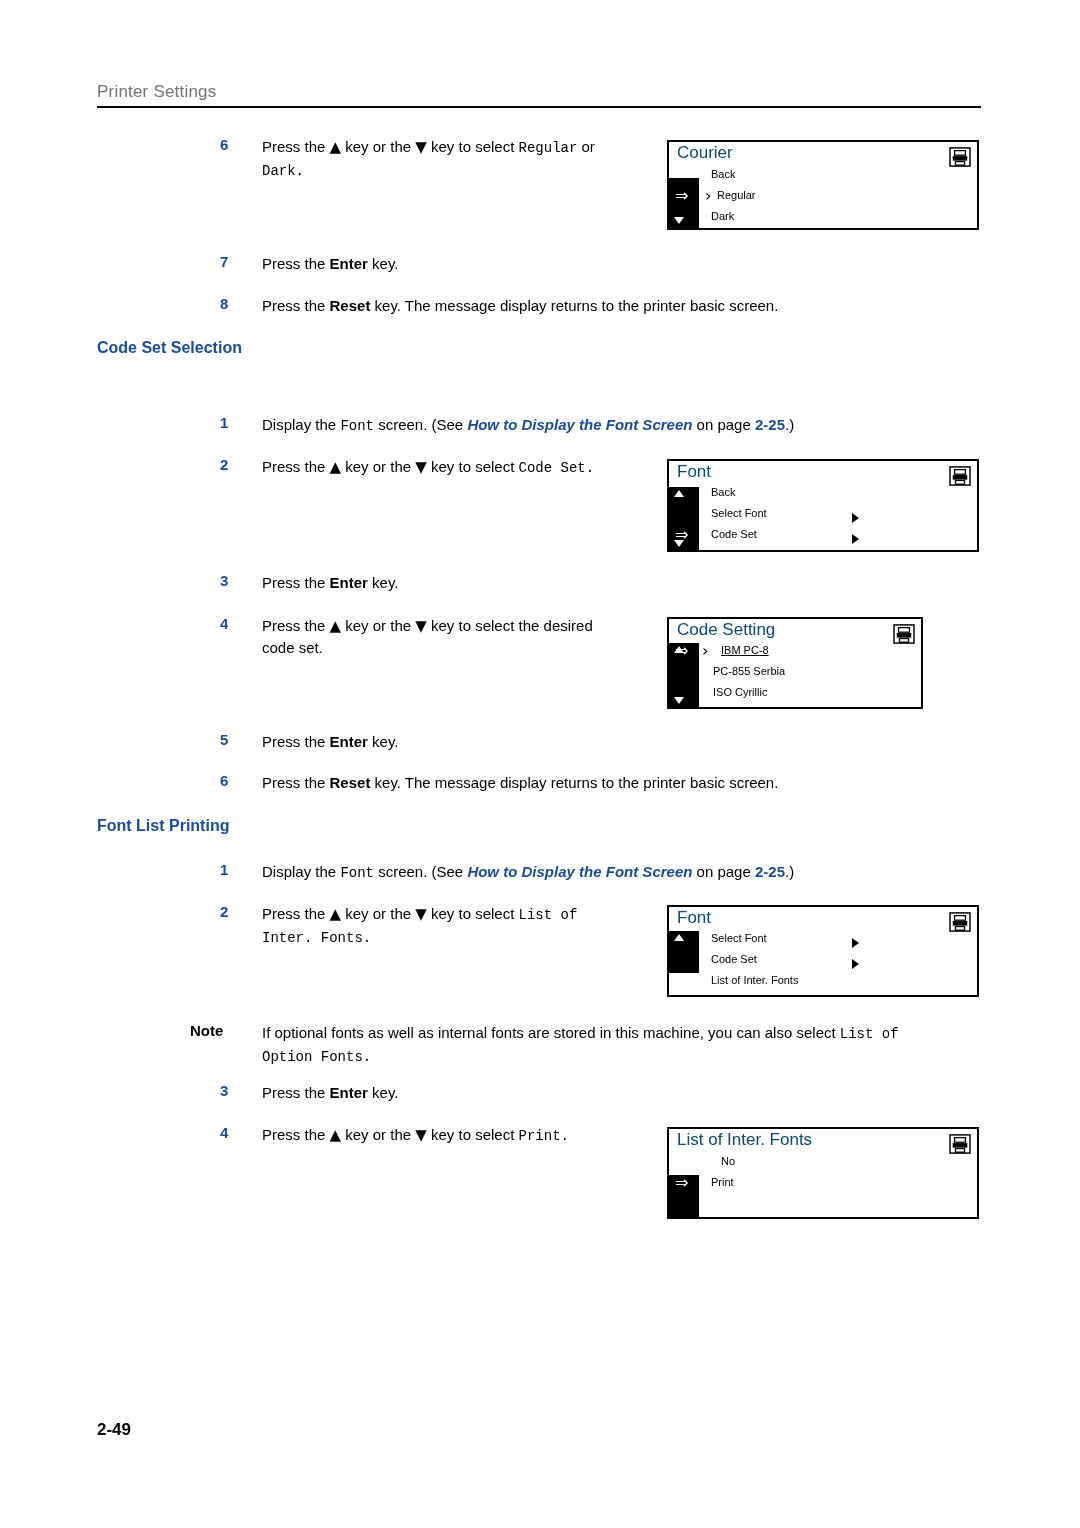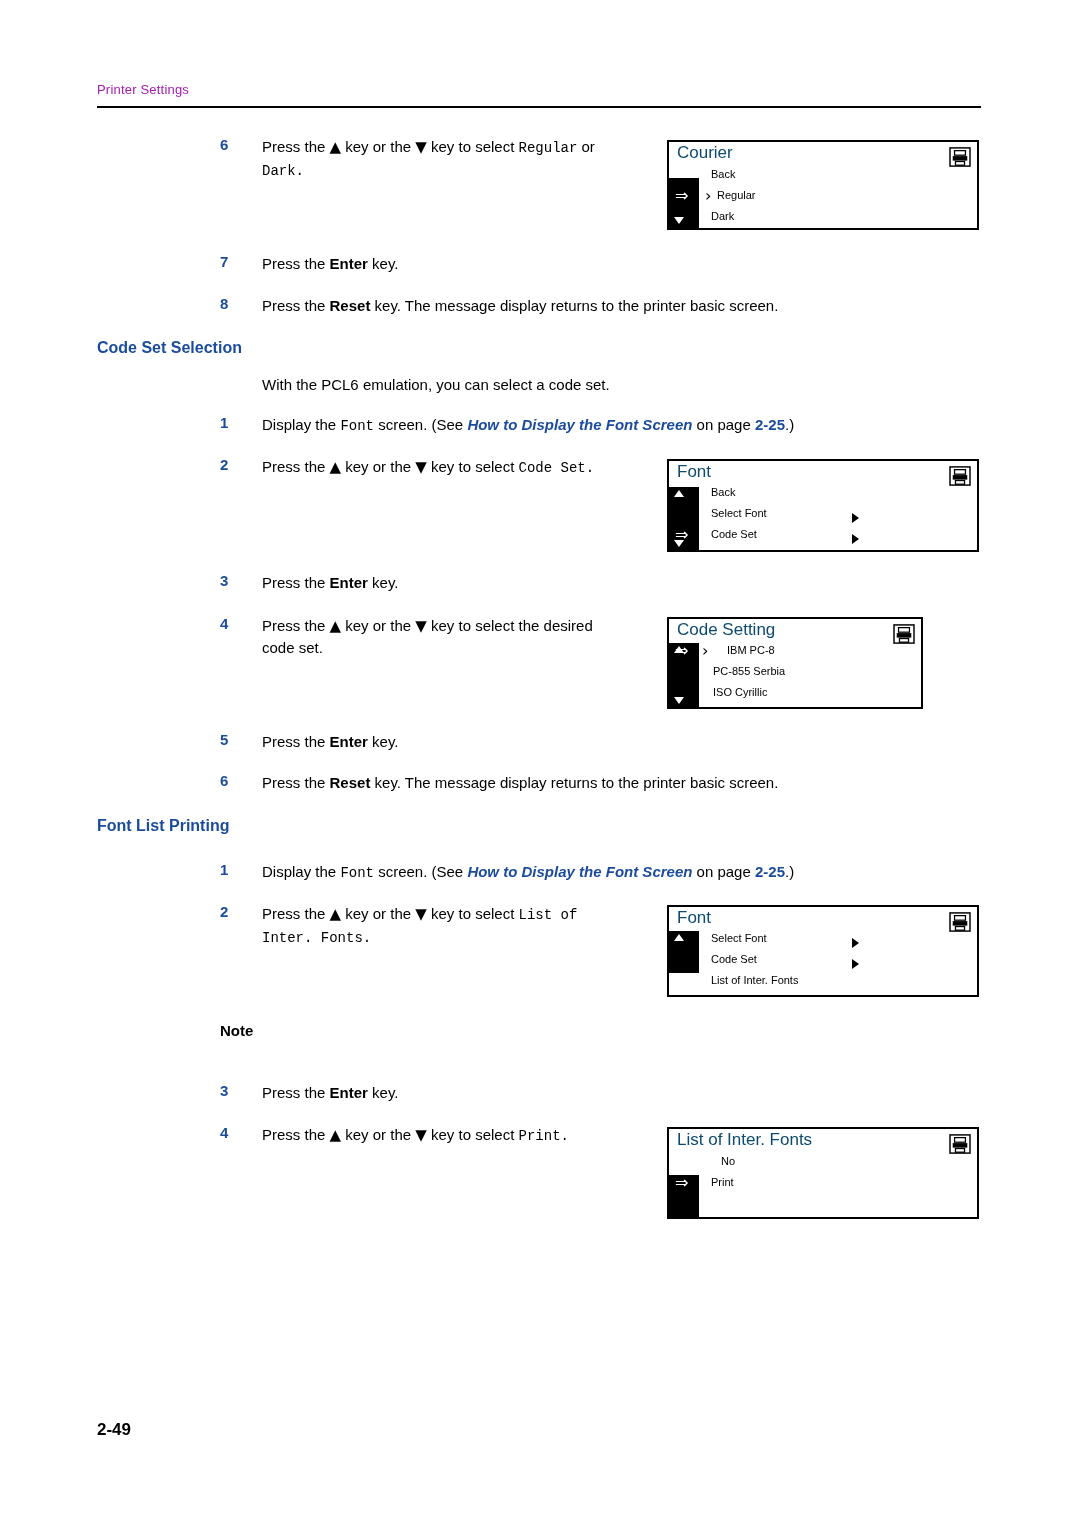--- a/index.html
+++ b/index.html
@@ -17,22 +17,22 @@
   .page {
     position: relative;
     width: 1080px;
     height: 1528px;
   }
   
   .header-title {
     position: absolute;
     left: 97px;
     top: 82px;
-    font-size: 13px;
-    color: #a21caf;
+    font-size: 17px;
+    color: #737373;
     letter-spacing: 0.2px;
   }
   .header-rule {
     position: absolute;
     left: 97px;
     top: 106px;
     width: 884px;
     height: 2px;
     background: #000;
   }
@@ -70,21 +70,20 @@
   }
   .body-text {
     position: absolute;
     font-size: 15px;
     line-height: 22px;
   }
   .note-label {
     position: absolute;
     font-size: 15px;
     font-weight: bold;
-    margin-left: 30px;
   }
   .pagenum {
     position: absolute;
     left: 97px;
     top: 1420px;
     font-size: 17px;
     font-weight: bold;
   }
   
   .lcd {
@@ -166,21 +165,20 @@
   <div class="step-text" style="left:262px; top:253px;">
     <span>Press the </span><span class="b">Enter</span><span> key.</span>
   </div>
 
   <div class="step-num" style="left:220px; top:295px;">8</div>
   <div class="step-text" style="left:262px; top:295px;">
     <span>Press the </span><span class="b">Reset</span><span> key. The message display returns to the printer basic screen.</span>
   </div>
 
   <div class="section-title" style="left:97px; top:339px;">Code Set Selection</div>
-  <div class="body-text" style="left:262px; top:374px;">With the PCL6 emulation, you can select a code set.</div>
 
   <div class="step-num" style="left:220px; top:414px;">1</div>
   <div class="step-text" style="left:262px; top:414px;">
     <span>Display the </span><span class="mono">Font</span><span> screen. (See </span><span class="link">How to Display the Font Screen</span><span> on page </span><span class="bluenum">2-25</span><span>.)</span>
   </div>
 
   <div class="step-num" style="left:220px; top:456px;">2</div>
   <div class="step-text" style="left:262px; top:456px;">
     <span>Press the </span><span class="tri">▲</span><span> key or the </span><span class="tri">▼</span><span> key to select </span><span class="mono">Code Set</span><span class="mono">.</span>
   </div>
@@ -211,20 +209,23 @@
   <div class="step-text" style="left:262px; top:861px;">
     <span>Display the </span><span class="mono">Font</span><span> screen. (See </span><span class="link">How to Display the Font Screen</span><span> on page </span><span class="bluenum">2-25</span><span>.)</span>
   </div>
 
   <div class="step-num" style="left:220px; top:903px;">2</div>
   <div class="step-text" style="left:262px; top:903px; width:380px;">
     <span>Press the </span><span class="tri">▲</span><span> key or the </span><span class="tri">▼</span><span> key to select </span><span class="mono">List of</span><br><span class="mono">Inter. Fonts.</span>
   </div>
 
   <div class="note-label" style="left:190px; top:1022px;">Note</div>
+  <div class="step-text" style="left:262px; top:1022px; width:720px;">
+    <span>If optional fonts as well as internal fonts are stored in this machine, you can also select </span><span class="mono">List of</span><br><span class="mono">Option Fonts</span><span class="mono">.</span>
+  </div>
 
   <div class="step-num" style="left:220px; top:1082px;">3</div>
   <div class="step-text" style="left:262px; top:1082px;">
     <span>Press the </span><span class="b">Enter</span><span> key.</span>
   </div>
 
   <div class="step-num" style="left:220px; top:1124px;">4</div>
   <div class="step-text" style="left:262px; top:1124px;">
     <span>Press the </span><span class="tri">▲</span><span> key or the </span><span class="tri">▼</span><span> key to select </span><span class="mono">Print</span><span class="mono">.</span>
   </div>
@@ -274,21 +275,21 @@
       <rect x="6" y="4" width="12" height="5" fill="none" stroke="#000" stroke-width="1.4"></rect>
       <rect x="4" y="10" width="16" height="5" fill="#000"></rect>
       <rect x="7" y="16" width="10" height="4" fill="none" stroke="#000" stroke-width="1.4"></rect>
     </svg>
     <div class="scroll-box" style="top:24px; height:64px;">
       <div class="arrow-up" style="top:3px;"></div>
       <div class="arrow-dn" style="bottom:3px;"></div>
     </div>
     <div class="sel-arrow-w" style="left:6px; top:22px;">⇒</div>
     <div class="sel-arrow" style="left:33px; top:22px;">›</div>
-    <div class="lcd-line" style="left:58px; top:25px;">IBM PC-8</div>
+    <div class="lcd-line" style="left:52px; top:25px;text-decoration:underline;">IBM PC-8</div>
     <div class="lcd-line" style="left:44px; top:46px;">PC-855 Serbia</div>
     <div class="lcd-line" style="left:44px; top:67px;">ISO Cyrillic</div>
   </div>
 
   <div class="lcd" style="left:667px; top:905px; width:312px; height:92px;">
     <div class="lcd-title">Font</div>
     <svg class="lcd-printer-icon" viewBox="0 0 24 22">
       <rect x="1" y="1" width="22" height="20" fill="none" stroke="#000" stroke-width="1.6"></rect>
       <rect x="6" y="4" width="12" height="5" fill="none" stroke="#000" stroke-width="1.4"></rect>
       <rect x="4" y="10" width="16" height="5" fill="#000"></rect>

